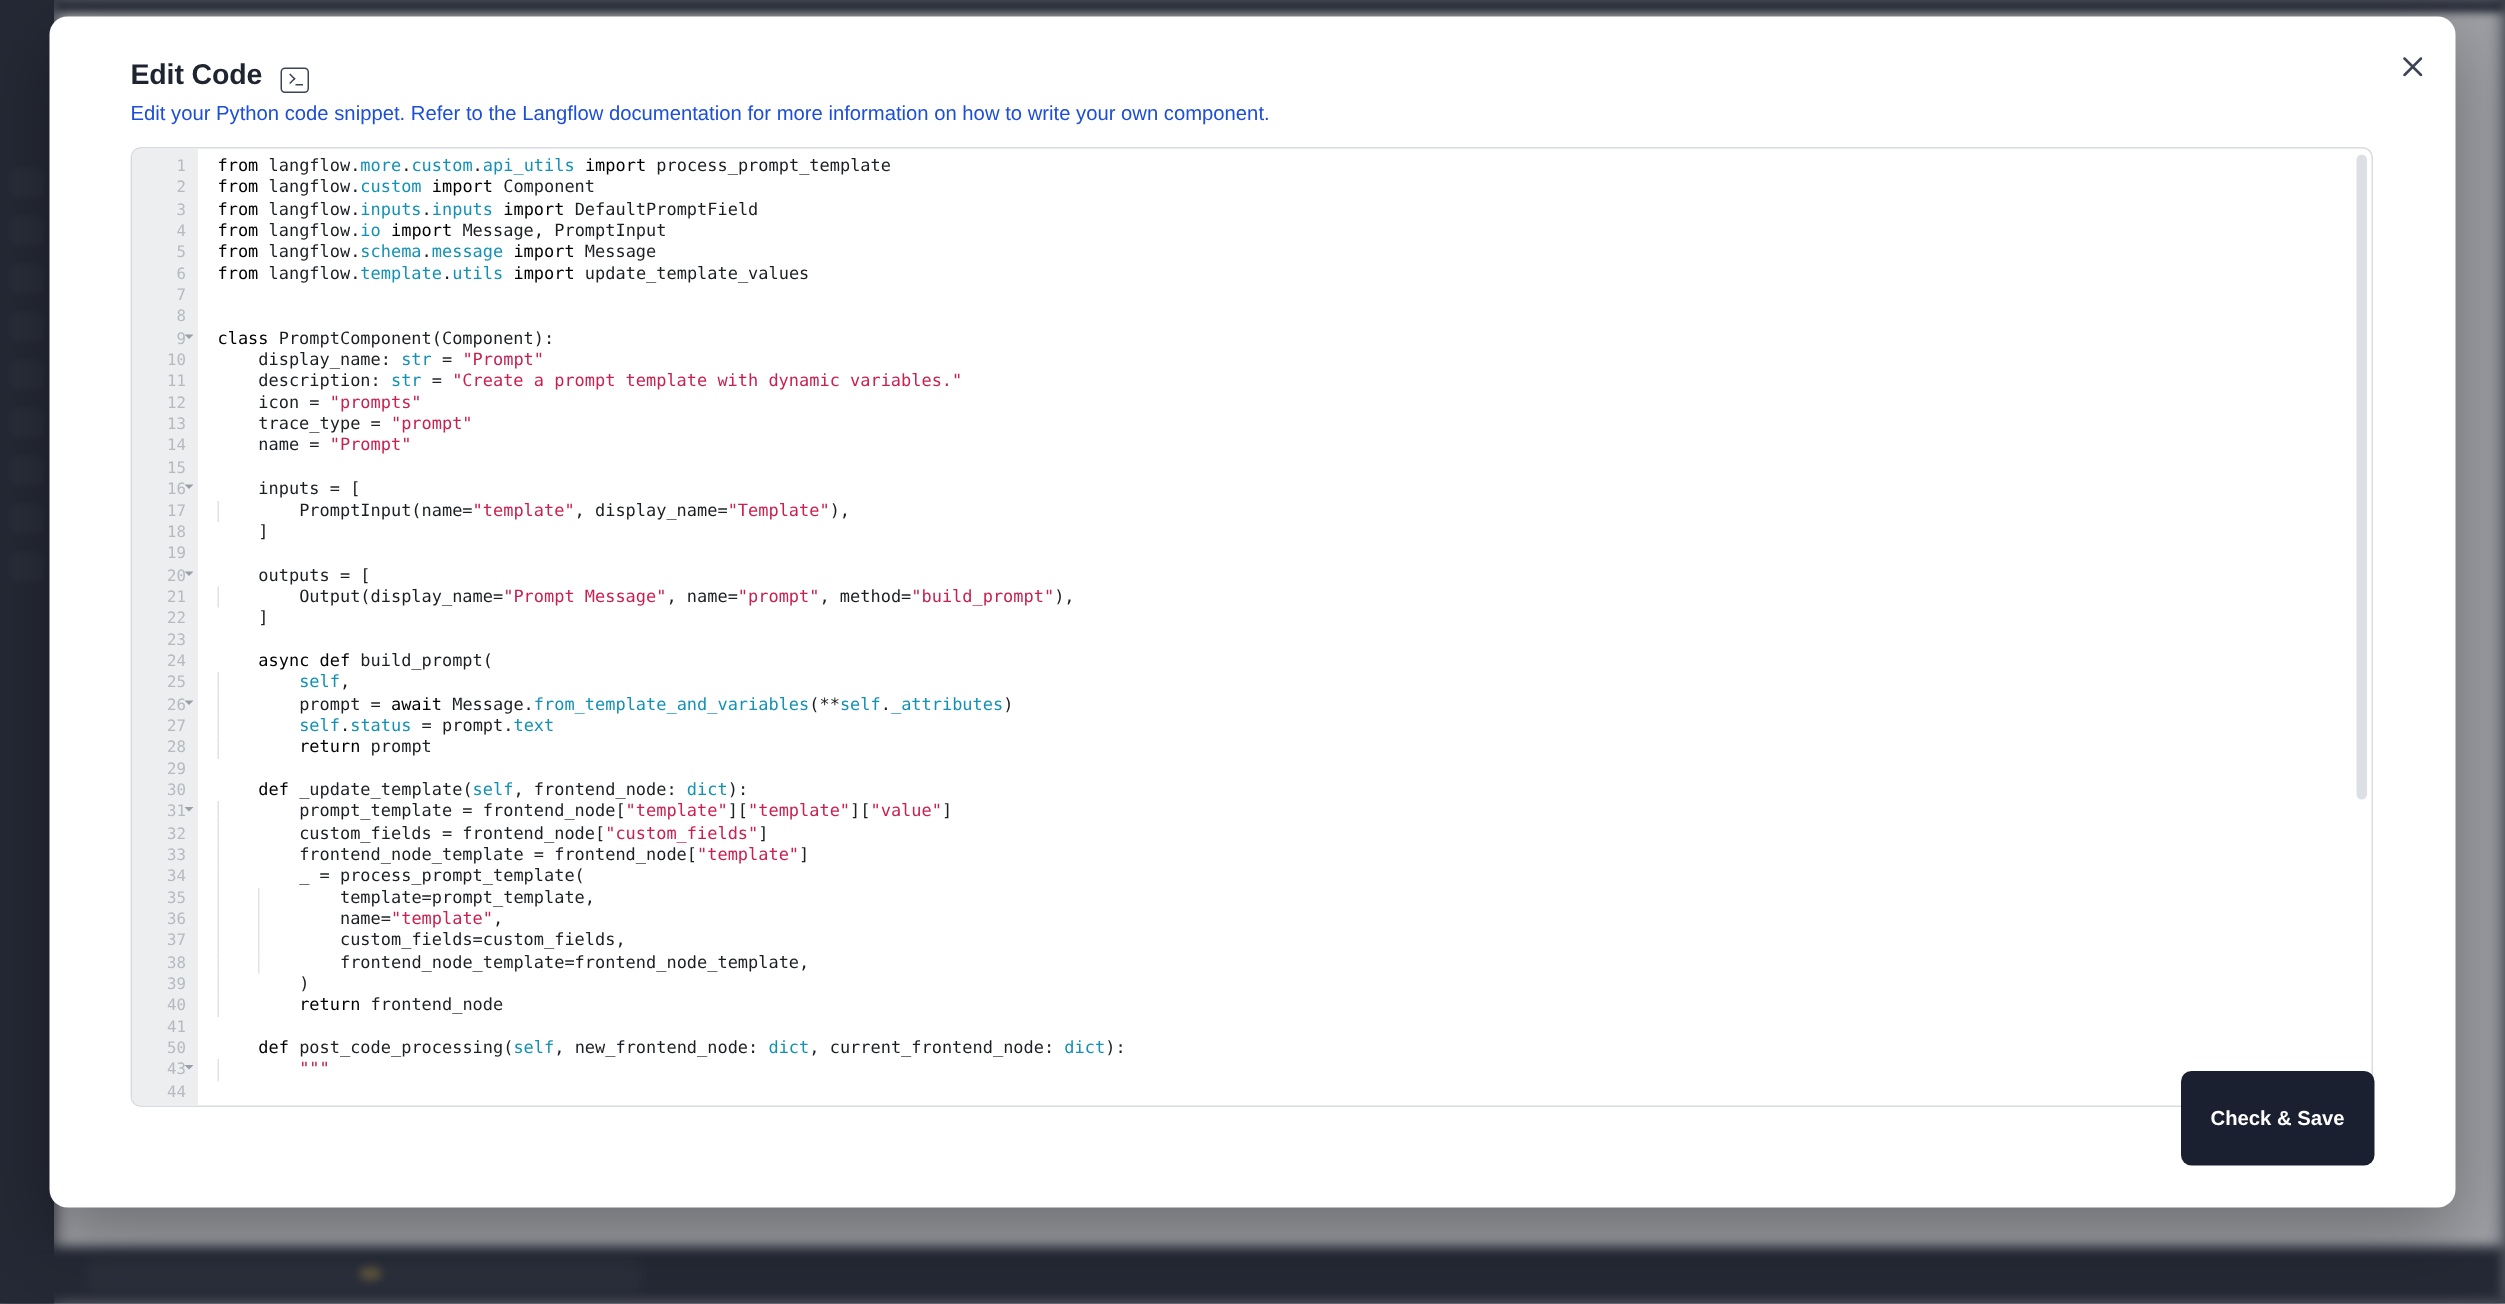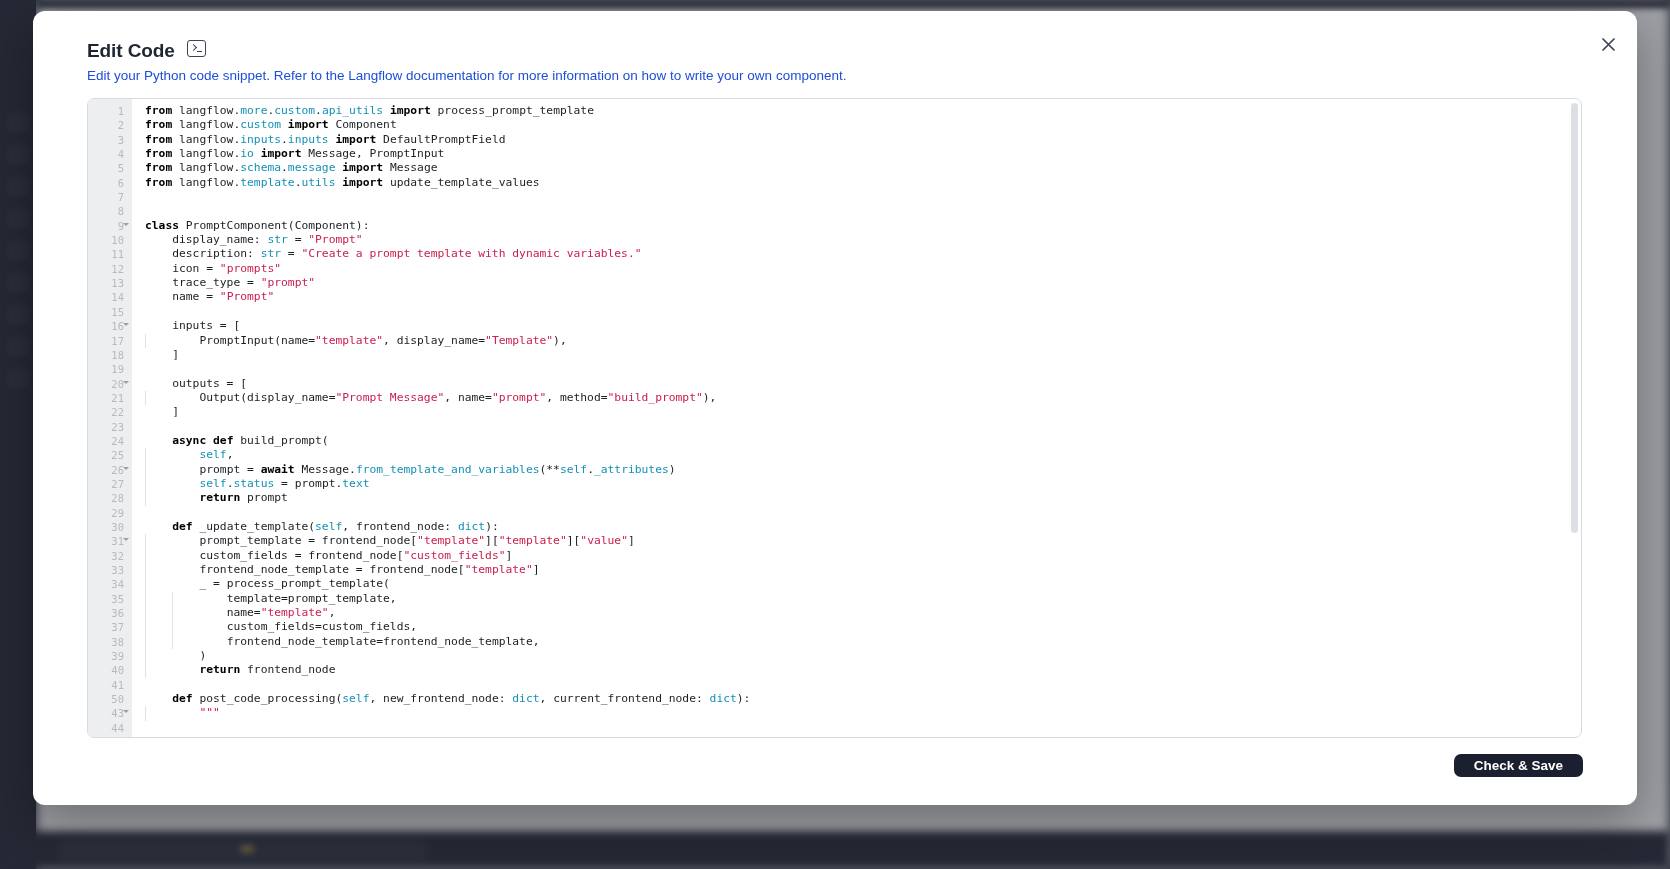--- a/index.html
+++ b/index.html
@@ -60,21 +60,21 @@
     position: absolute;
     left: 33px; top: 11px;
     width: 1604px; height: 794px;
     background: #ffffff;
     border-radius: 12px;
     box-shadow: 0 16px 48px rgba(0,0,0,0.32);
     overflow: hidden;
   }
   .modal-title-row {
     position: absolute; left: 54px; top: 29px;
-    display: flex; align-items: flex-start; gap: 12px;
+    display: flex; align-items: flex-end; gap: 12px;
   }
   .modal-title {
     font-size: 19px; font-weight: 700; color: #1e2430;
     letter-spacing: -0.1px;
   }
   .terminal-icon {
     width: 19px; height: 17px;
     border: 1.6px solid #3c4454; border-radius: 3px;
     position: relative; display: inline-block;
   }
@@ -146,21 +146,21 @@
   }
   .fold {
     position: absolute;
     right: 3px; top: 4px;
     width: 0; height: 0;
     border-left: 3.2px solid transparent;
     border-right: 3.2px solid transparent;
     border-top: 3.8px solid #9aa0a8;
   }
   .gutter .ln { position: relative; }
-  .kw   { font-weight: 700; color: #000000; margin-top: 32px; }
+  .kw   { font-weight: 400; color: #000000; margin-top: 32px; }
   .str  { color: #c9204f; }
   .teal { color: #1391b5; }
   .plain{ color: #1b1f24; }
   .guide {
     display: inline-block;
     border-left: 1px solid #dfe2e6;
     height: 14.35px;
     vertical-align: top;
     margin-right: -1px;
   }
@@ -173,21 +173,21 @@
   }
 
   
   .save-btn {
     position: absolute;
     right: 54px; bottom: 28px;
     background: #1b2030;
     color: #ffffff;
     font-size: 13.5px; font-weight: 700;
     border: none; border-radius: 7px;
-    padding: 4px 20px;
+    padding: 24px 20px;
     cursor: pointer;
     font-family: "Liberation Sans", sans-serif;
   }
 </style>
 </head>
 <body>
 
 <div id="backdrop">
   <div class="bg-canvas"></div>
   <div class="bg-topbar"></div>

